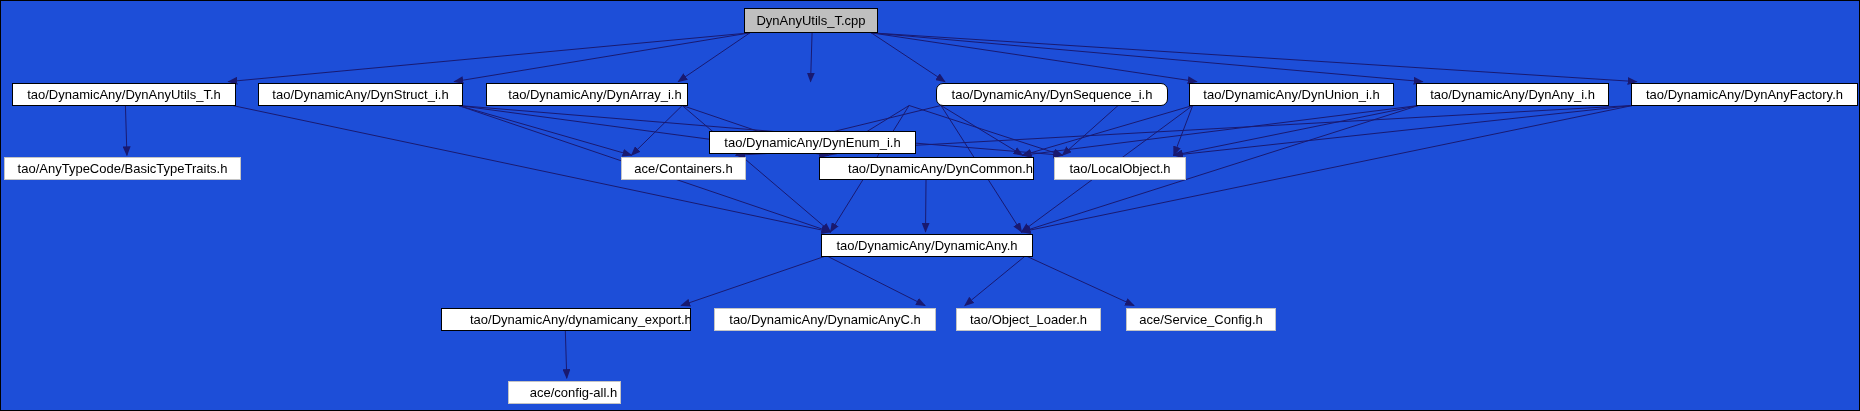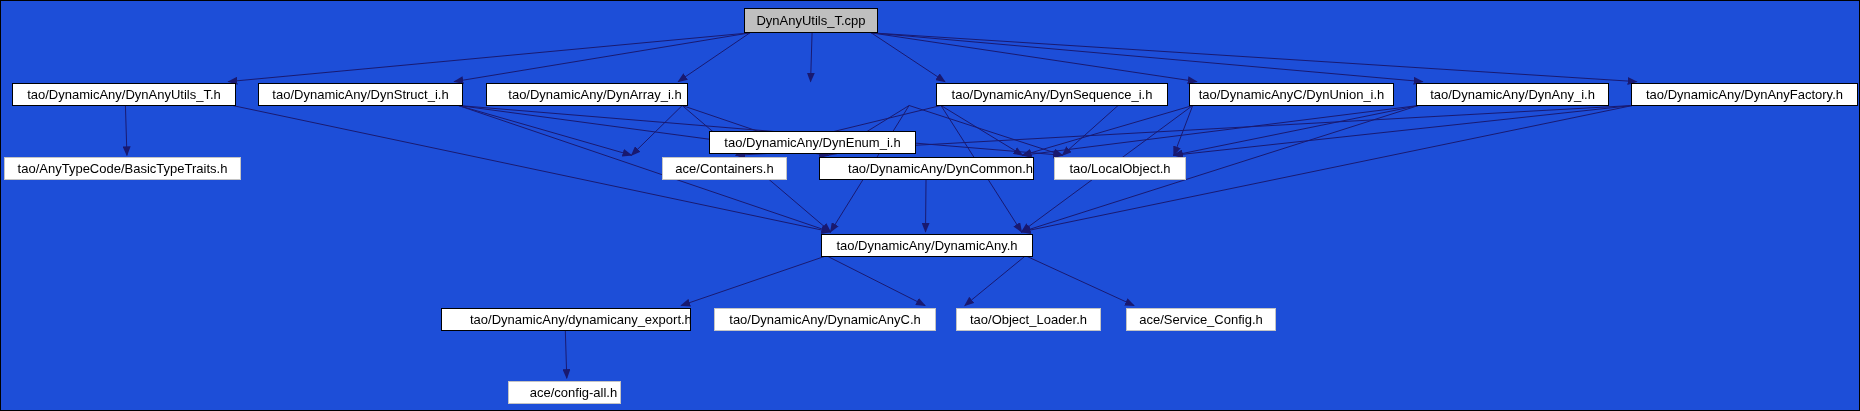--- a/index.html
+++ b/index.html
@@ -83,26 +83,26 @@
       <line x1="1026" y1="256" x2="965" y2="306" class="edge" marker-end="url(#arrow)"></line>
       <line x1="1026" y1="256" x2="1135" y2="306" class="edge" marker-end="url(#arrow)"></line>
       <line x1="563.5" y1="330" x2="565" y2="379" class="edge" marker-end="url(#arrow)"></line>
     </svg>
   <div id="nodes-layer">
       <div class="node current" style="left: 743px; top: 7px; width: 134px; height: 25px; line-height: 23px;">DynAnyUtils_T.cpp</div>
       <div class="node linked" style="left: 11px; top: 82px; width: 224px; height: 23px; line-height: 21px;">tao/DynamicAny/DynAnyUtils_T.h</div>
       <div class="node linked" style="left: 257px; top: 82px; width: 205px; height: 23px; line-height: 21px;">tao/DynamicAny/DynStruct_i.h</div>
       <div class="node linked" style="left: 485px; top: 82px; width: 202px; height: 23px; line-height: 21px; padding-left: 16px;">tao/DynamicAny/DynArray_i.h</div>
       <div class="node linked" style="left: 708px; top: 82px; width: 207px; height: 23px; line-height: 21px; margin-top: 48px;">tao/DynamicAny/DynEnum_i.h</div>
-      <div class="node linked" style="left: 935px; top: 82px; width: 232px; height: 23px; line-height: 21px;">tao/DynamicAny/DynSequence_i.h</div>
-      <div class="node linked" style="left: 1188px; top: 82px; width: 205px; height: 23px; line-height: 21px;">tao/DynamicAnyC/DynUnion_i.h</div>
+      <div class="node linked" style="left: 935px; top: 82px; width: 232px; height: 23px; line-height: 21px; border-radius: 7px;">tao/DynamicAny/DynSequence_i.h</div>
+      <div class="node linked" style="left: 1188px; top: 82px; width: 205px; height: 23px; line-height: 21px;">tao/DynamicAny/DynUnion_i.h</div>
       <div class="node linked" style="left: 1415px; top: 82px; width: 193px; height: 23px; line-height: 21px;">tao/DynamicAny/DynAny_i.h</div>
       <div class="node linked" style="left: 1630px; top: 82px; width: 227px; height: 23px; line-height: 21px;">tao/DynamicAny/DynAnyFactory.h</div>
       <div class="node plain" style="left: 3px; top: 156px; width: 237px; height: 23px; line-height: 21px;">tao/AnyTypeCode/BasicTypeTraits.h</div>
-      <div class="node plain" style="left: 620px; top: 156px; width: 125px; height: 23px; line-height: 21px; margin-left: 41px;">ace/Containers.h</div>
+      <div class="node plain" style="left: 620px; top: 156px; width: 125px; height: 23px; line-height: 21px;">ace/Containers.h</div>
       <div class="node linked" style="left: 818px; top: 156px; width: 215px; height: 23px; line-height: 21px; text-align: right;">tao/DynamicAny/DynCommon.h</div>
       <div class="node plain" style="left: 1053px; top: 156px; width: 132px; height: 23px; line-height: 21px;">tao/LocalObject.h</div>
       <div class="node linked" style="left: 820px; top: 233px; width: 212px; height: 23px; line-height: 21px;">tao/DynamicAny/DynamicAny.h</div>
       <div class="node linked" style="left: 440px; top: 307px; width: 250px; height: 23px; line-height: 21px; padding-left: 28px;">tao/DynamicAny/dynamicany_export.h</div>
       <div class="node plain" style="left: 713px; top: 307px; width: 222px; height: 23px; line-height: 21px;">tao/DynamicAny/DynamicAnyC.h</div>
       <div class="node plain" style="left: 955px; top: 307px; width: 145px; height: 23px; line-height: 21px;">tao/Object_Loader.h</div>
       <div class="node plain" style="left: 1125px; top: 307px; width: 150px; height: 23px; line-height: 21px;">ace/Service_Config.h</div>
       <div class="node plain" style="left: 507px; top: 380px; width: 113px; height: 23px; line-height: 21px; padding-left: 18px;">ace/config-all.h</div>
     </div>
 </div>

